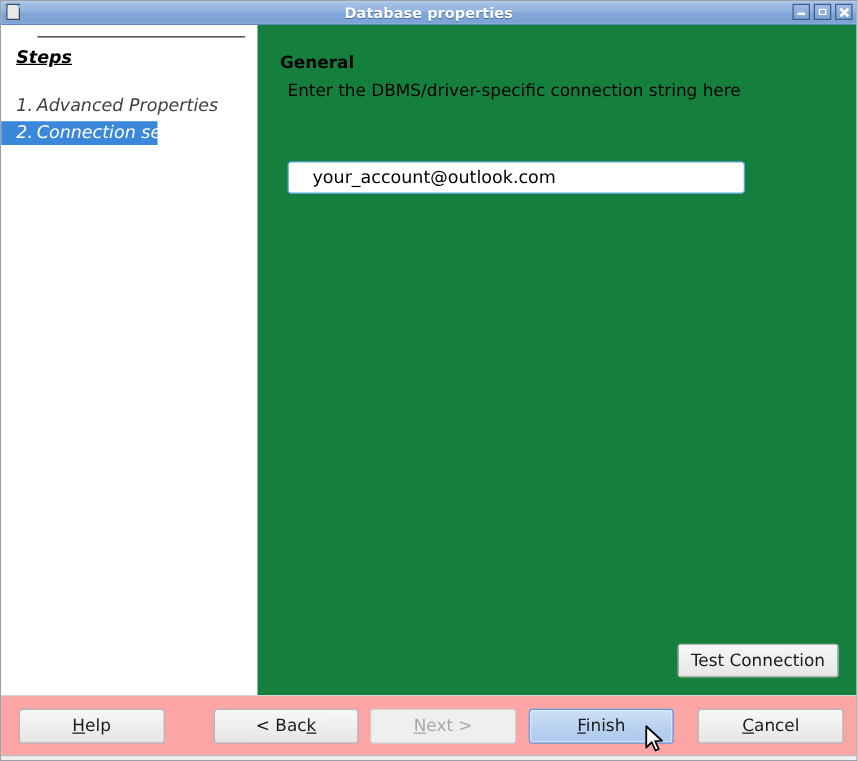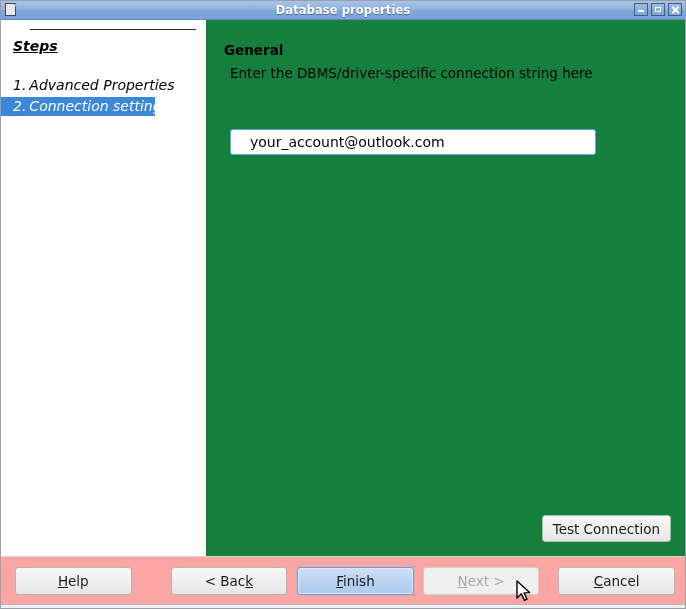--- a/index.html
+++ b/index.html
@@ -143,31 +143,31 @@
     text-decoration: underline;
     color: #000000;
   }
   .steps-list {
     margin: 22px 0 0 0;
     padding: 0;
     list-style: none;
   }
   .step-item {
     font-size: 14px;
-    color: #000000;
+    color: #404040;
     padding: 1px 3px 2px 12px;
     margin: 0 0 2px 0;
     display: block;
     white-space: nowrap;
   }
   .step-item .num { margin-right: 3px; }
   .step-item.selected {
     background: #3b87d9;
     color: #ffffff;
-    width: 154px;
+    width: 125px;
     box-sizing: border-box;
     text-align: right;
   }
 
   .main {
     flex: 1 1 auto;
     background: #15803d;
     box-sizing: border-box;
     padding: 22px 14px 0 18px;
     position: relative;
@@ -314,23 +314,23 @@
         <button class="btn">Test Connection</button>
       </div>
     </div>
   </div>
 
   <div class="footer">
     <button class="btn btn-help"><span class="mn">H</span><span>elp</span></button>
 
     <button class="btn btn-back"><span>&lt; Bac</span><span class="mn">k</span></button>
 
+    <button class="btn btn-next disabled" disabled=""><span class="mn">N</span><span>ext &gt;</span></button>
+
     <button class="btn btn-finish default"><span class="mn">F</span><span>inish</span></button>
-
-    <button class="btn btn-next disabled" disabled=""><span class="mn">N</span><span>ext &gt;</span></button>
 
     <button class="btn btn-cancel"><span class="mn">C</span><span>ancel</span></button>
   </div>
 
   <div class="bottom-edge"></div>
 
   <svg class="cursor-arrow" viewBox="0 0 16 24">
     <polygon points="1,1 1,18 5.4,13.8 8.4,20.4 11,19.2 8.1,12.9 13.6,12.6" fill="#ffffff" stroke="#000000" stroke-width="1.4" stroke-linejoin="round"></polygon>
   </svg>
 

